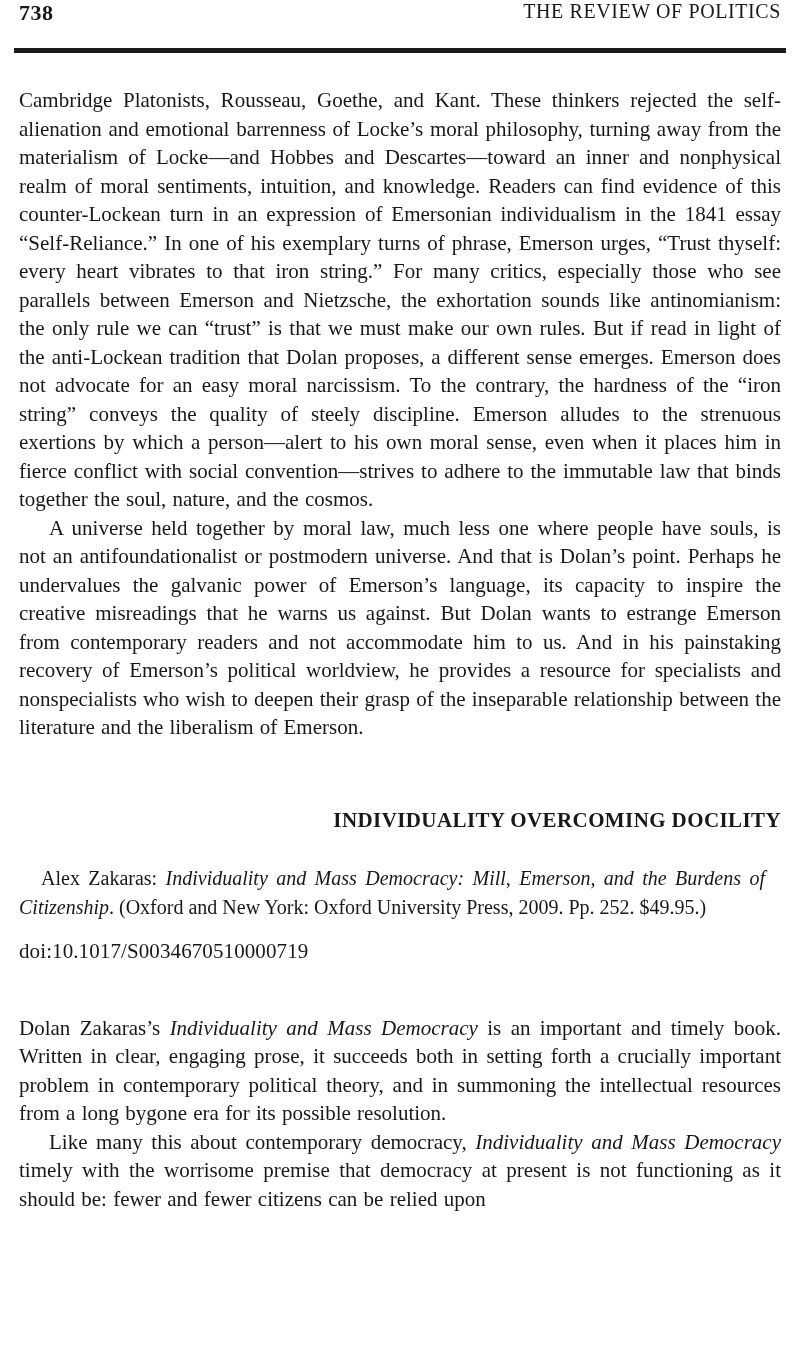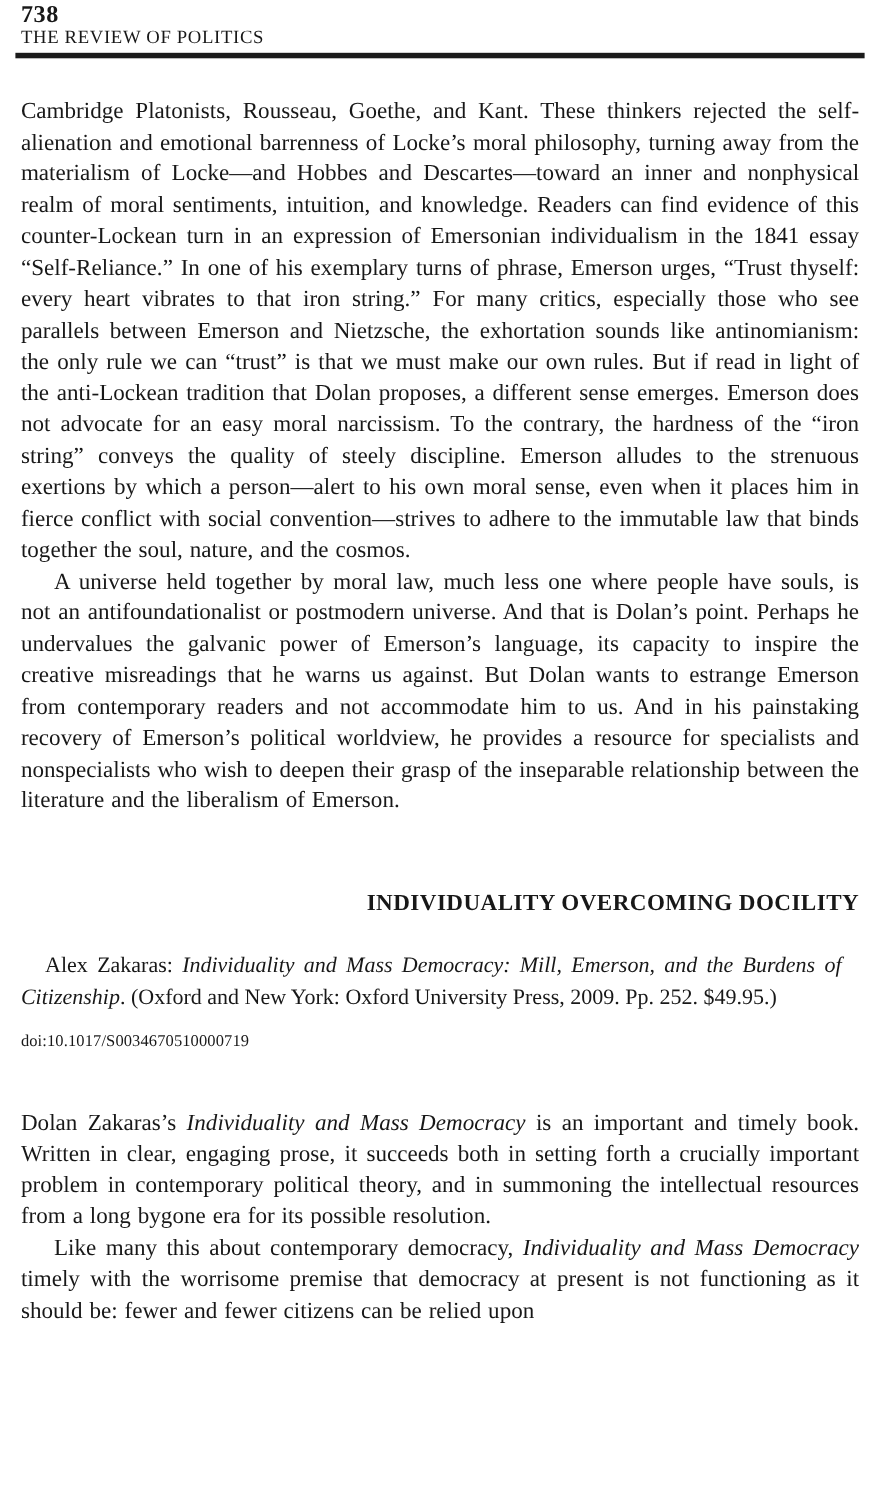--- a/index.html
+++ b/index.html
@@ -14,21 +14,21 @@
     color: #181818;
     font-family: "Liberation Serif", serif;
   }
   .running-head { position: relative; height: 28px; }
   .pagenum {
     position: absolute; left: 0; top: 0;
     font-size: 22px; font-weight: 700; letter-spacing: 0.5px;
   }
   .jtitle {
     position: absolute; left: 0; right: 0; top: 0;
-    text-align: left; font-size: 17px; letter-spacing: 0.6px; margin-top: 24px;
+    text-align: right; font-size: 20px; letter-spacing: 0.6px;
   }
   .rule { height: 5px; background: #1b1b1b; margin: 20px -5px 0 -5px; }
   .review-end { margin-top: 33px; }
   .body-par {
     margin: 0;
     font-size: 21px;
     line-height: 28.5px;
     text-align: justify;
     word-spacing: 1px;
   }
@@ -46,21 +46,21 @@
     font-weight: 700;
     letter-spacing: 0.4px;
   }
   .citation {
     margin: 31px 16px 0 0;
     font-size: 20px;
     line-height: 29px;
     text-align: justify;
     text-indent: 22px;
   }
-  .doi { margin: 17px 0 0 0; font-size: 15px; letter-spacing: 0.1px; }
+  .doi { margin: 17px 0 0 0; font-size: 21px; letter-spacing: 0.1px; }
   .opening { margin-top: 50px; }
 </style>
 </head>
 <body>
 
 <div class="page">
 
   <header class="running-head">
     <span class="pagenum">738</span>
     <span class="jtitle">THE REVIEW OF POLITICS</span>

